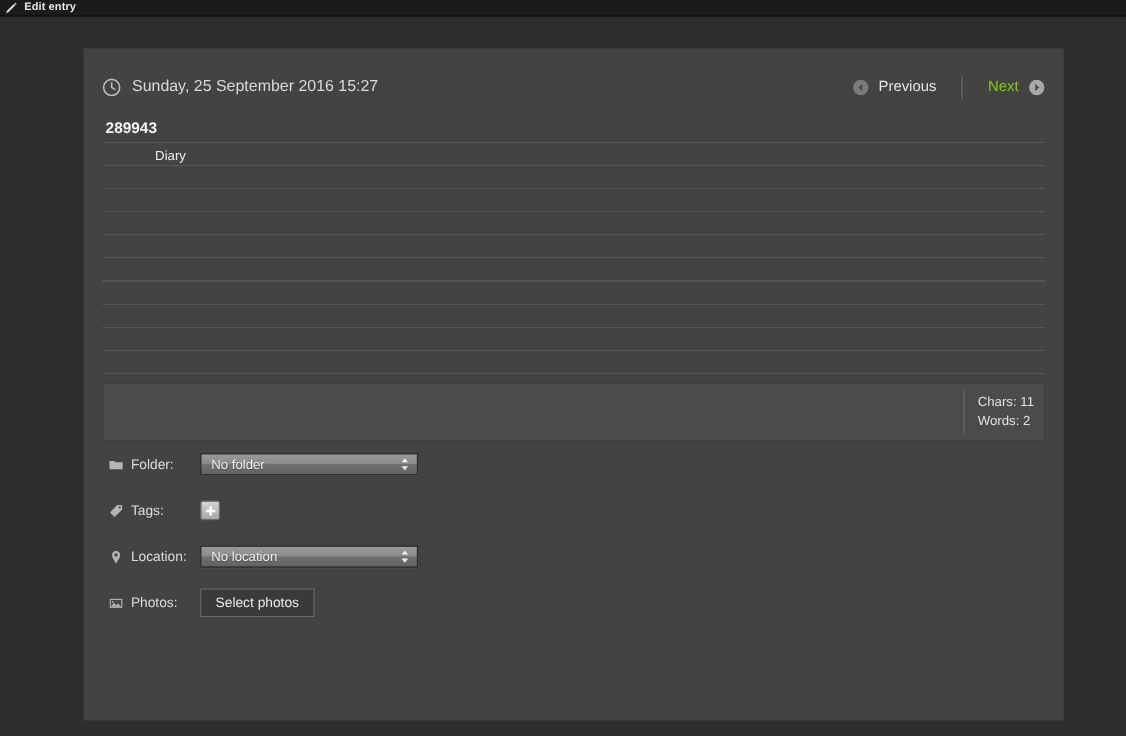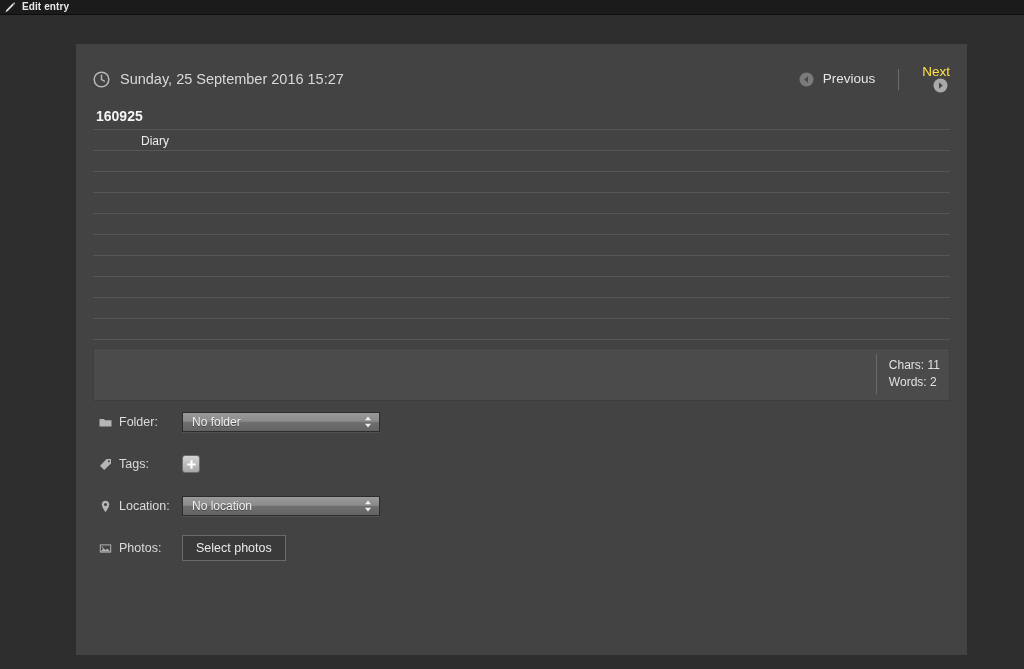--- a/index.html
+++ b/index.html
@@ -96,21 +96,21 @@
   }
   .nav-btn {
     display: flex;
     align-items: center;
     font-size: 13.5px;
     line-height: 1;
     cursor: default;
     user-select: none;
   }
   .nav-btn.prev { color: #e5e5e5; }
-  .nav-btn.next { color: #fde047; flex-direction: column; }
+  .nav-btn.next { color: #84cc16; }
   .nav-arrow { width: 15px; height: 15px; display: block; }
   .nav-btn.prev .nav-arrow { margin-right: 9px; }
   .nav-btn.next .nav-arrow { margin-left: 9px; }
   .nav-sep {
     width: 1px;
     height: 21px;
     background: #6d6d6d;
     margin: 0 23px;
   }
 
@@ -326,21 +326,21 @@
         <span>Next</span>
         <svg class="nav-arrow" viewBox="0 0 15 15">
           <circle cx="7.5" cy="7.5" r="7" fill="#a9a9a9"></circle>
           <path d="M6.0 4.2 L9.8 7.5 L6.0 10.8 Z" fill="#4a4a4a"></path>
         </svg>
       </div>
     </div>
   </div>
 
   <div class="title-field">
-    <span class="title-text">160925</span>
+    <span class="title-text">289943</span>
   </div>
 
   <div class="body-area">
     <span class="body-text">Diary</span>
     <svg class="resize-grip" viewBox="0 0 11 11">
       <line x1="10" y1="1" x2="1" y2="10" stroke="#7d7d7d" stroke-width="1"></line>
       <line x1="10" y1="5" x2="5" y2="10" stroke="#7d7d7d" stroke-width="1"></line>
       <line x1="10" y1="9" x2="9" y2="10" stroke="#7d7d7d" stroke-width="1"></line>
     </svg>
   </div>

